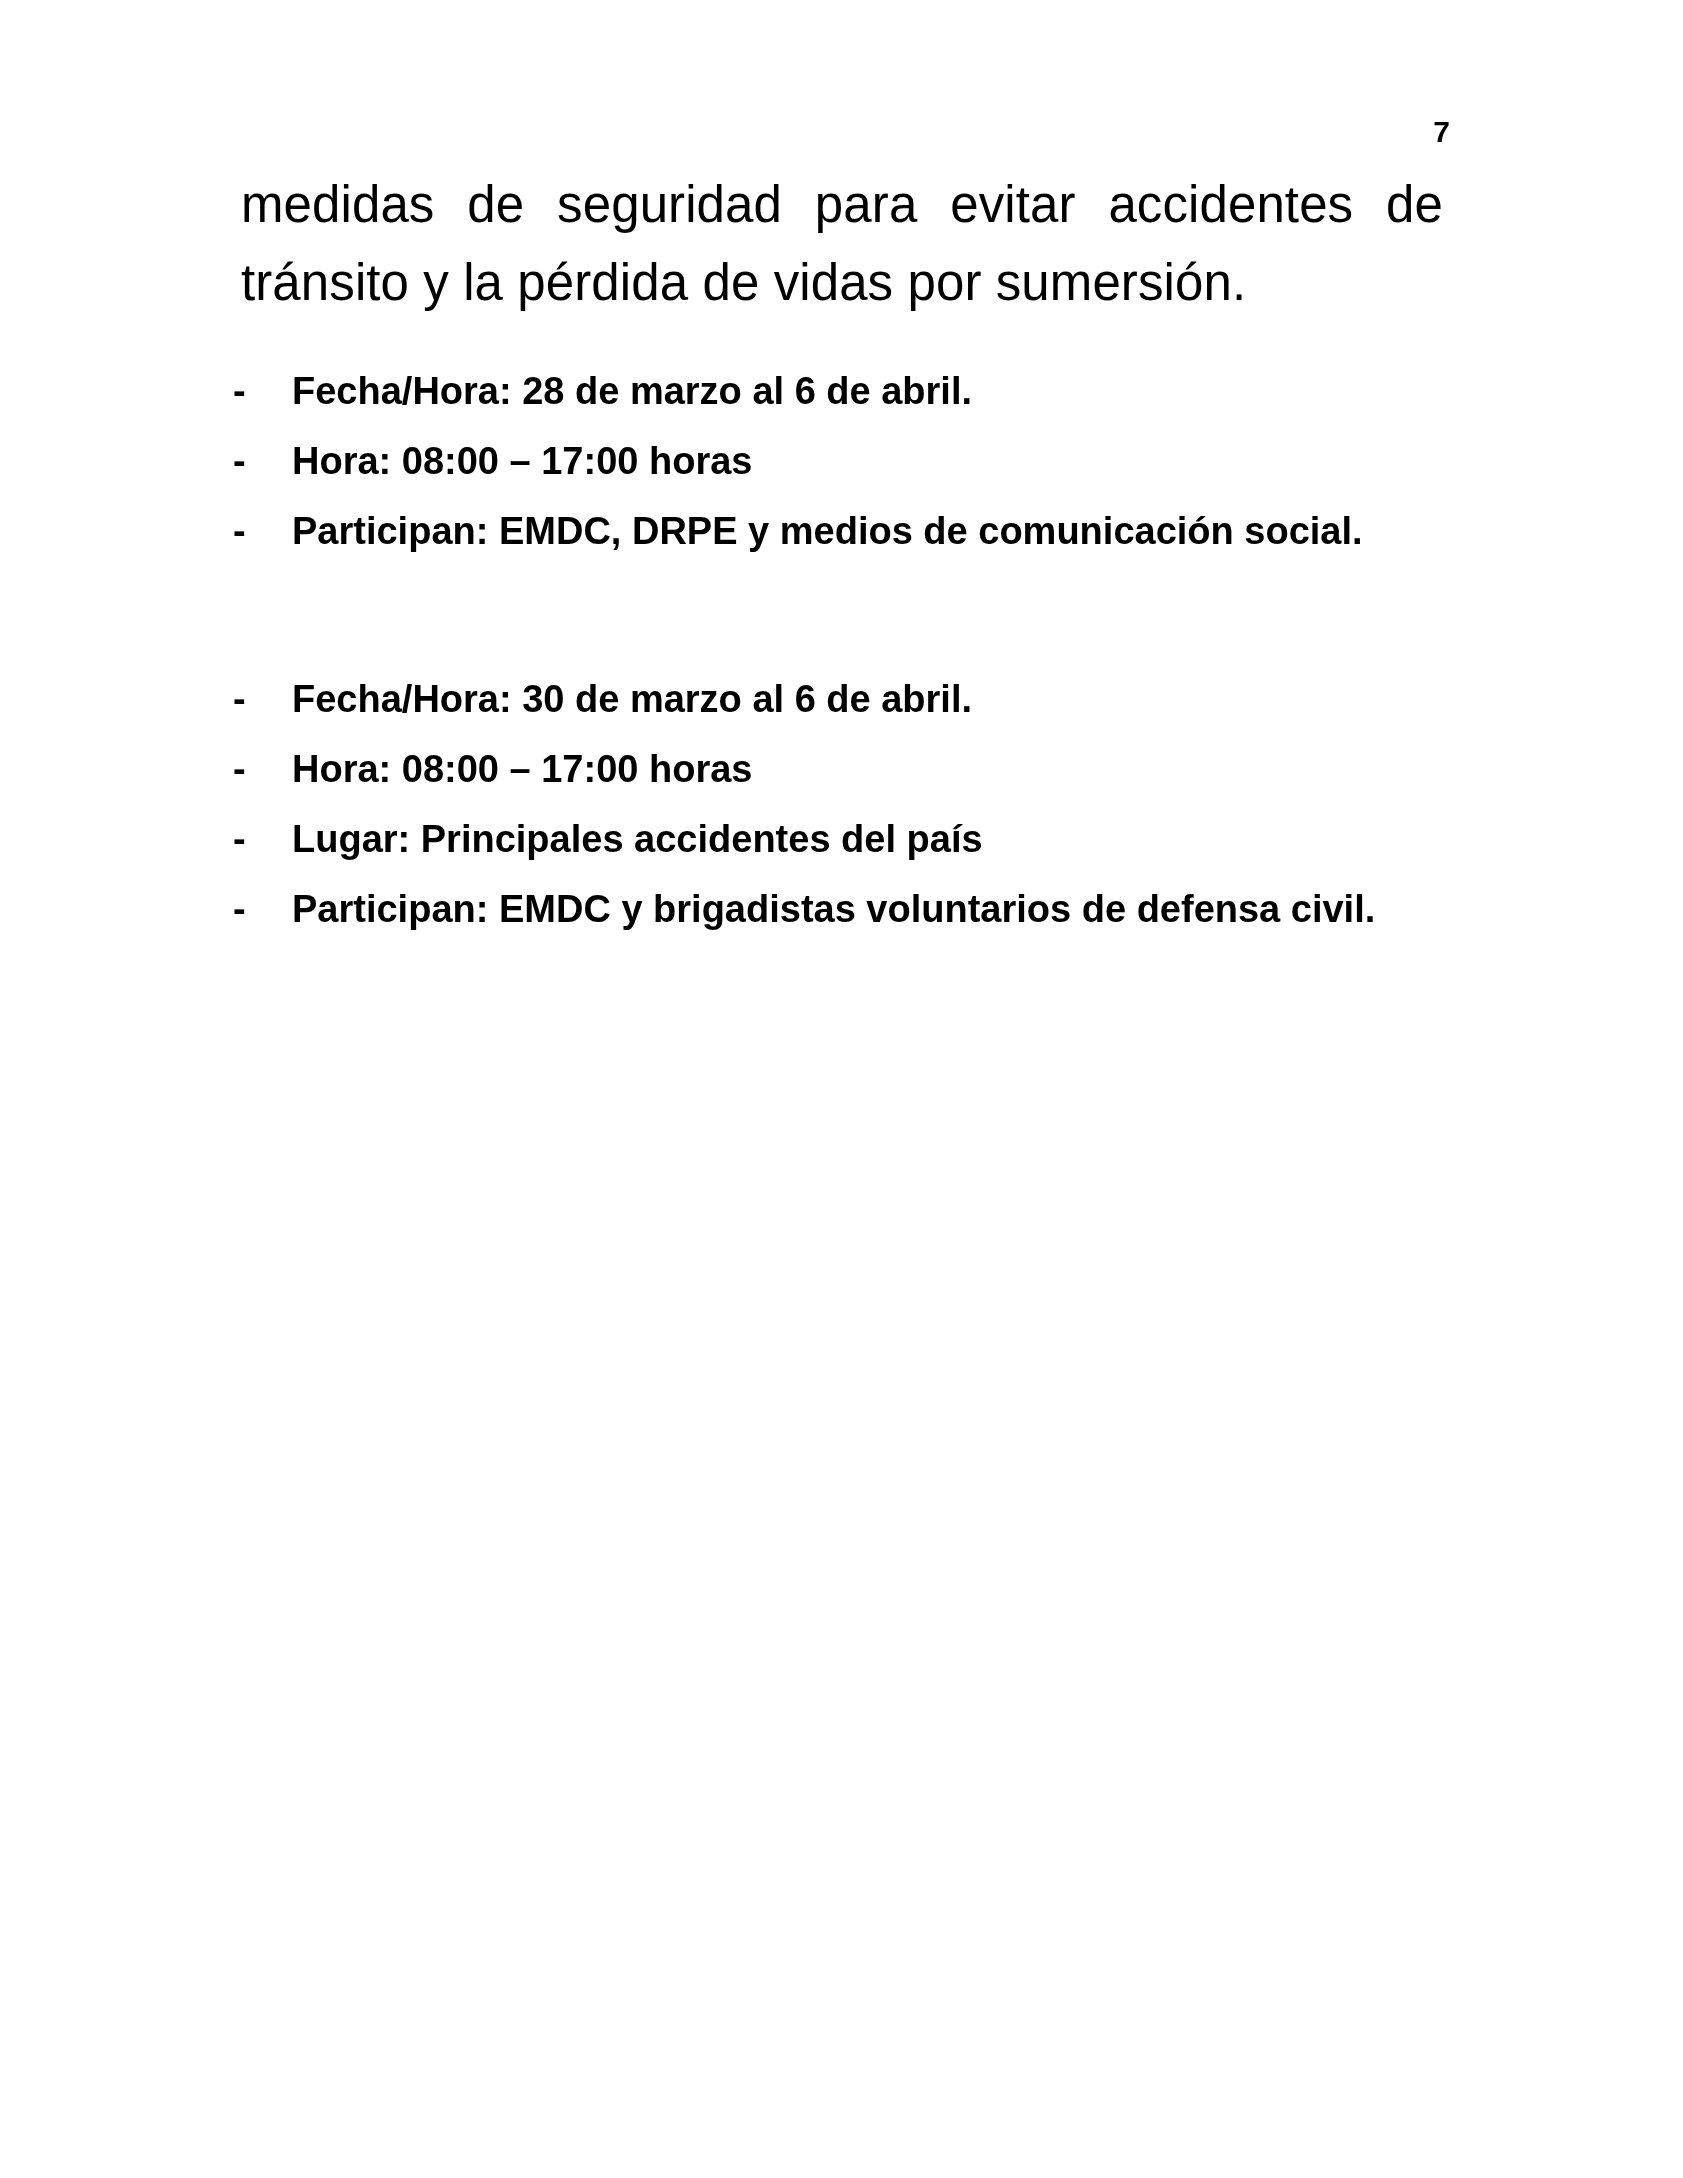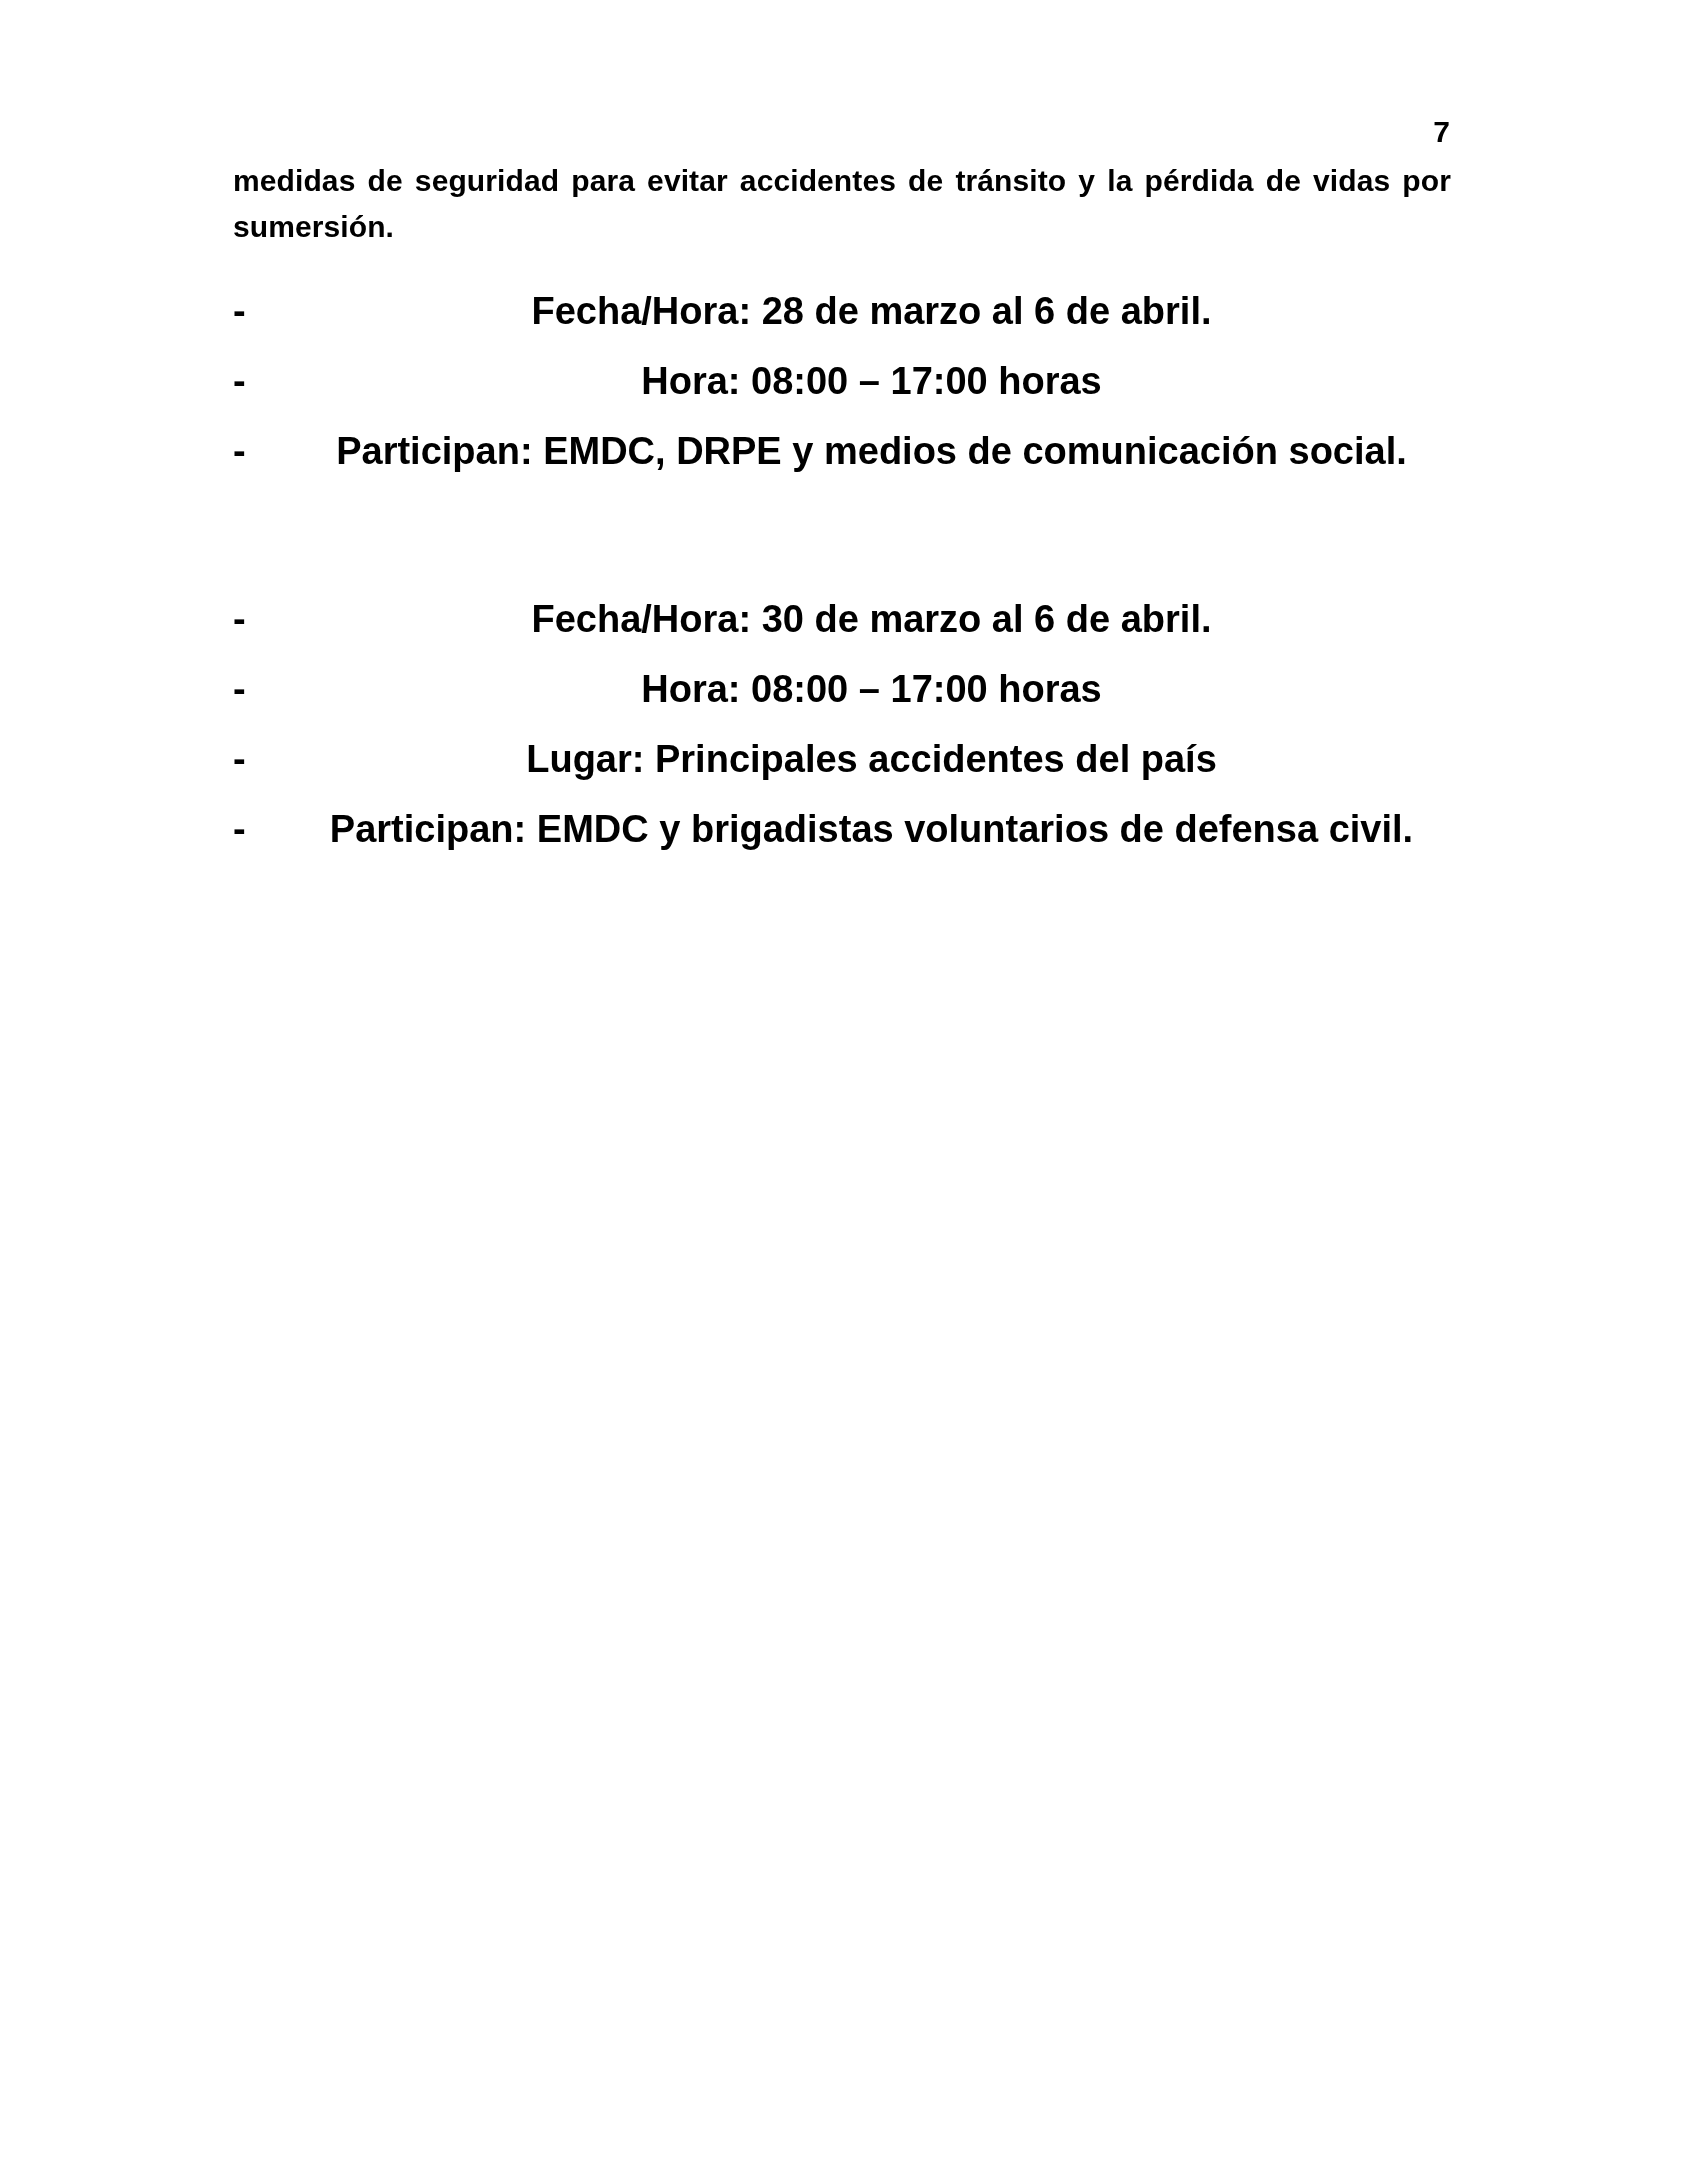--- a/index.html
+++ b/index.html
@@ -37,26 +37,26 @@
 
   
   .content {
     position: absolute;
     left: 233px;
     top: 158px;
     width: 1218px;
   }
 
   .para {
-    font-size: 30px;
-    font-weight: 700;
+    font-size: 51px;
+    font-weight: 400;
     line-height: 1.52;
     text-align: justify;
     text-justify: inter-word;
-    margin: 0;
+    margin: 8px;
     letter-spacing: 0.1px;
   }
 
   .spacer-sm { height: 34px; }
   .spacer-lg { height: 77px; }
 
   .bullet-list {
     list-style: none;
     margin: 0;
     padding: 0;
@@ -72,21 +72,21 @@
   }
   .bullet-item:last-child { margin-bottom: 0; }
   .bullet-marker {
     position: absolute;
     left: 0;
     top: 0;
     font-size: 38px;
     font-weight: 700;
     line-height: 1.52;
   }
-  .bullet-text { display: block; text-align: center; }
+  .bullet-text { display: block; }
 </style>
 </head>
 <body>
 
 <div class="page">
 
   <div class="page-number">7</div>
 
   <div class="content">
 

